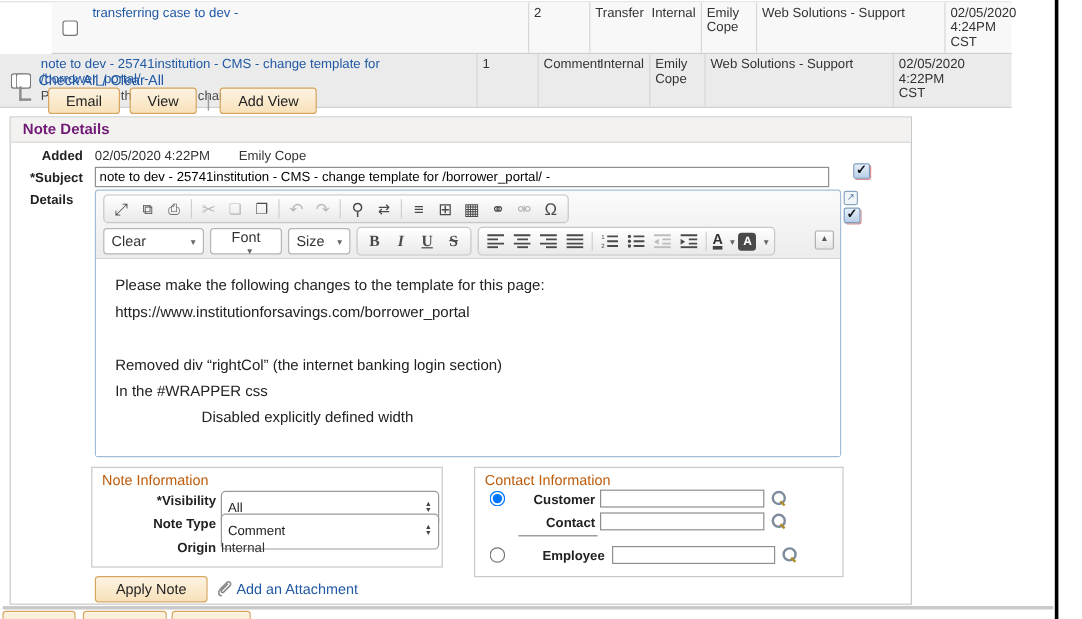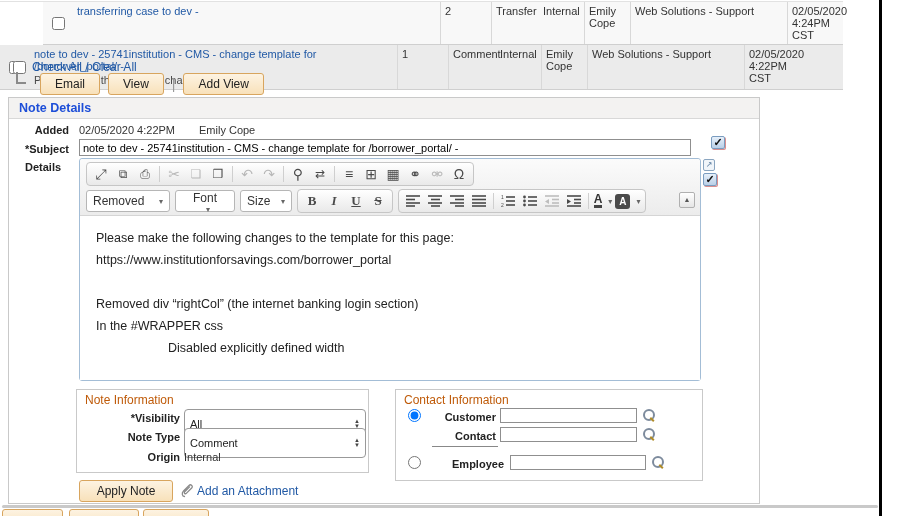--- a/index.html
+++ b/index.html
@@ -29,21 +29,21 @@
   .ps-btn {
     display:inline-block; background:linear-gradient(#fdf3e2,#f8e1ba);
     border:1px solid #d8a55e; border-radius:3px; padding:3px 14px;
     font-size:12px; color:#222; text-align:center;
   }
   .btn-sep { color:#999; font-size:14px; }
 
   
   .gbox { position:absolute; border:1px solid #c9c9c9; background:#fff; }
   .gbox-header { background:#f3f2f1; border-bottom:1px solid #d8d8d8; padding:3px 10px; }
-  .gbox-title { color:#1d4ed8; font-weight:bold; font-size:12.5px; }
+  .gbox-title { color:#701a75; font-weight:bold; font-size:12.5px; }
   #note-details { left:8px; top:97px; width:752px; height:407px; }
 
   .fld-label { position:absolute; font-weight:bold; font-size:11px; color:#222; text-align:right; }
   .fld-value { position:absolute; font-size:11px; color:#333; }
   .txt-input { position:absolute; border:1px solid #8f8f8f; background:#fff; font-family:"Liberation Sans",sans-serif; font-size:11px; padding:1px 3px; }
 
   
   .spell-icon { position:absolute; width:14px; height:13px; background:linear-gradient(#e7f0fa,#b9cfe7); border:1px solid #7a9cc0; border-radius:2px; font-size:11px; font-weight:bold; color:#111; line-height:11px; text-align:center; box-shadow:1px 1px 0 #d98f8f; }
   .expand-icon { position:absolute; width:12px; height:12px; border:1px solid #8aa5c0; background:#f0f5fa; font-size:8px; color:#5a7da0; line-height:10px; text-align:center; border-radius:2px; }
 
@@ -176,21 +176,21 @@
           <span class="tb-btn">≡</span>
           <span class="tb-btn">⊞</span>
           <span class="tb-btn">▦</span>
           <span class="tb-btn">⚭</span>
           <span class="tb-btn disabled">⚮</span>
           <span class="tb-btn">Ω</span>
         </span>
       </div>
       <div class="tb-row">
         <span class="tb-select" style="width:84px;">
-          <span>Removed</span>
+          <span>Clear</span>
             <span class="tb-caret">▾</span>
         </span>
         <span class="tb-select" style="width:60px;flex-direction:column;">
           <span>Font</span>
             <span class="tb-caret">▾</span>
         </span>
         <span class="tb-select" style="width:52px;">
           <span>Size</span>
             <span class="tb-caret">▾</span>
         </span>

